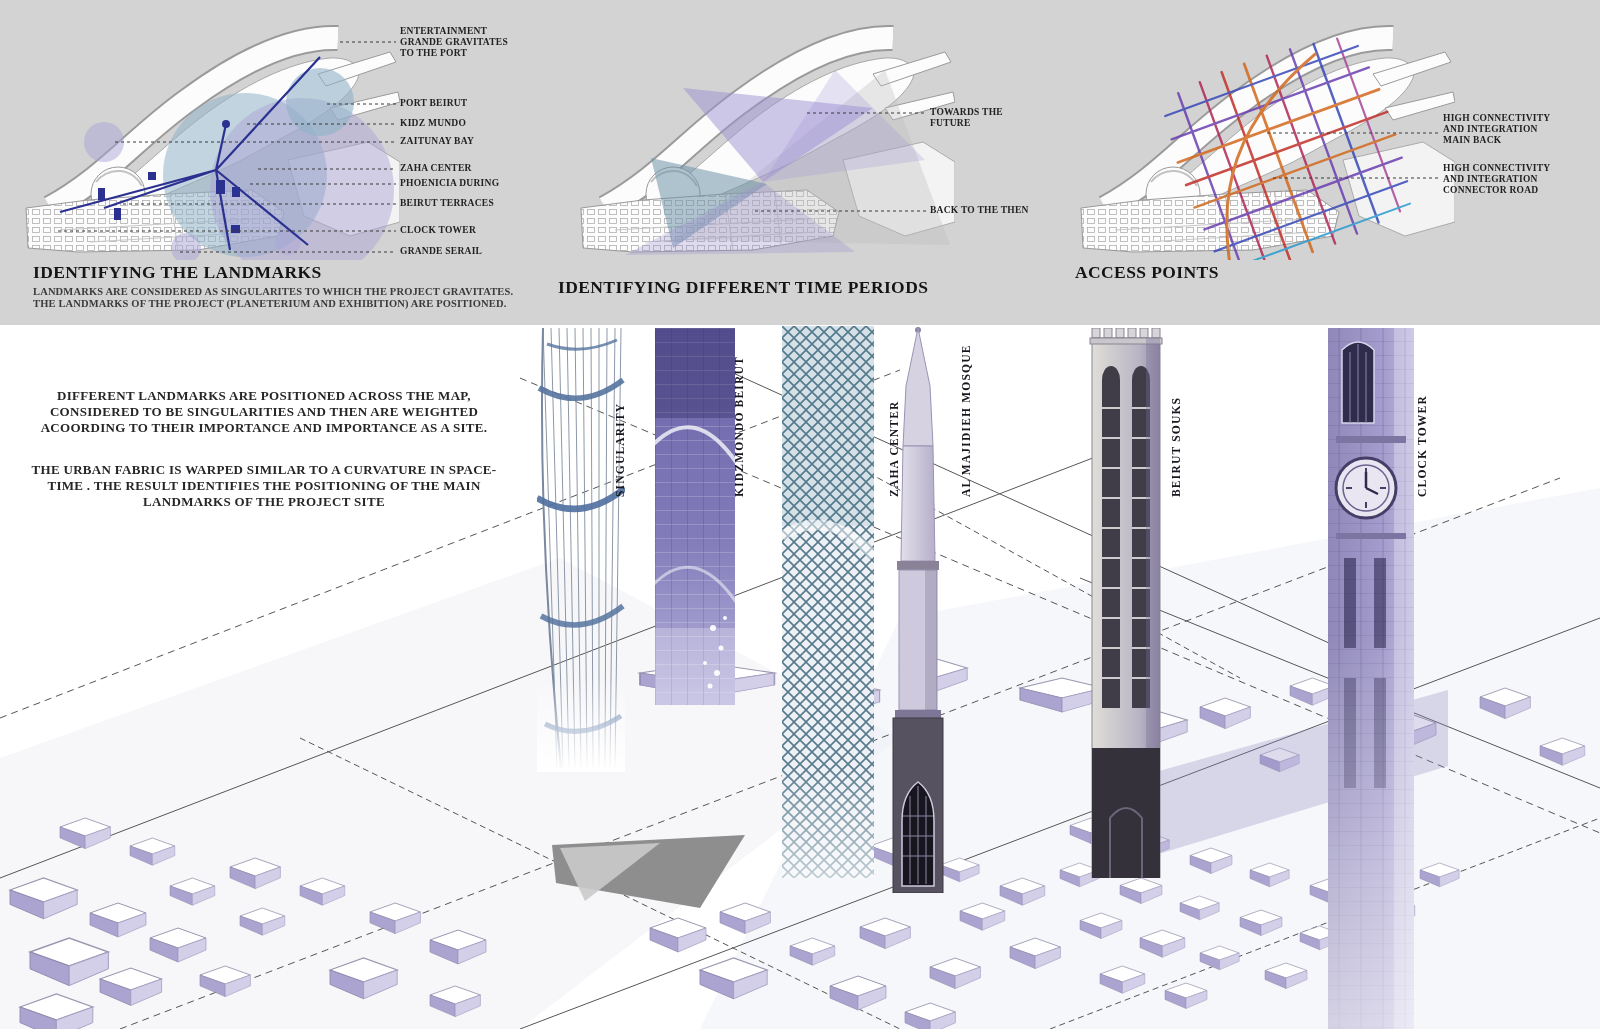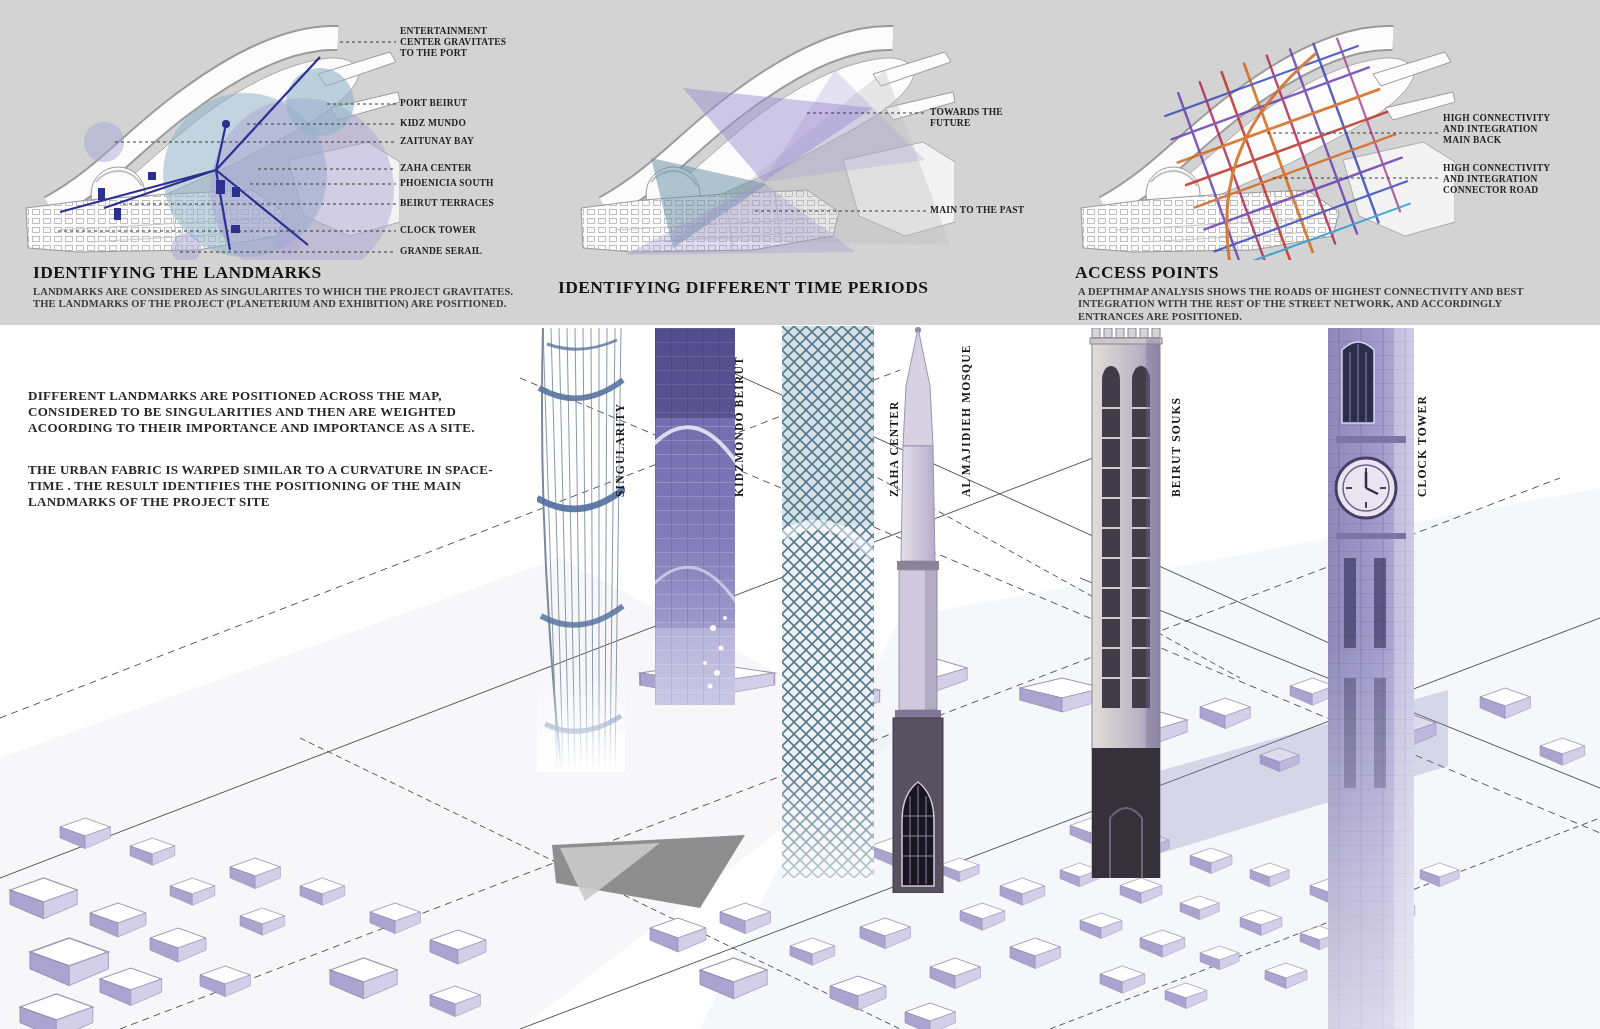--- a/index.html
+++ b/index.html
@@ -4,21 +4,21 @@
 <style>
   html,body{margin:0;padding:0;background:#fff;}
   .board{position:relative;width:1600px;height:1029px;background:#ffffff;overflow:hidden;
          font-family:"Liberation Serif",serif;color:#1d1d1d;}
   .band{position:absolute;left:0;top:0;width:1600px;height:325px;background:#d3d3d3;}
   .abs{position:absolute;}
   .heading{position:absolute;font-weight:700;font-size:17.5px;letter-spacing:.4px;color:#141414;white-space:nowrap;}
   .bodytxt{position:absolute;font-weight:700;font-size:10.5px;line-height:1.18;letter-spacing:.15px;color:#3a3a3a;}
   .maplbl{position:absolute;font-weight:700;font-size:9.5px;line-height:1.18;letter-spacing:.25px;color:#222;}
   .nowrap{white-space:nowrap;}
-  .para{position:absolute;font-weight:700;font-size:13px;line-height:1.22;letter-spacing:.3px;color:#262626;width:472px;}
+  .para{position:absolute;font-weight:700;font-size:13px;line-height:1.22;letter-spacing:.3px;color:#262626;width:472px;text-align:center;}
   .vlbl{position:absolute;writing-mode:vertical-rl;transform:rotate(180deg);font-weight:700;
         font-size:11.5px;letter-spacing:1.2px;color:#17171f;white-space:nowrap;width:15px;text-align:left;}
   svg{display:block;}
 </style>
 </head>
 <body>
 
 <div class="board">
 
   <svg width="0" height="0" style="position:absolute" aria-hidden="true">
@@ -141,41 +141,40 @@
   </svg>
 
   <svg class="abs" style="left:0;top:0" width="1600" height="325" viewBox="0 0 1600 325">
     <g stroke="#3a3a3a" stroke-width="1.1" stroke-dasharray="3 3">
       <path d="M340,42 H396 M327,104 H396 M247,124 H396 M115,142 H396 M258,169 H396 M250,184 H396 M123,204 H396 M58,231 H396 M180,252 H396"></path>
       <path d="M807,113 H926 M755,211 H926"></path>
       <path d="M1267,133 H1439 M1273,178 H1439"></path>
     </g>
   </svg>
 
-  <div class="maplbl" style="left:400px;top:26px;width:116px">ENTERTAINMENT CENTER GRAVITATES TO THE PORT</div>
+  <div class="maplbl" style="left:400px;top:26px;width:116px">ENTERTAINMENT GRANDE GRAVITATES TO THE PORT</div>
   <div class="maplbl nowrap" style="left:400px;top:98px">PORT BEIRUT</div>
   <div class="maplbl nowrap" style="left:400px;top:118px">KIDZ MUNDO</div>
   <div class="maplbl nowrap" style="left:400px;top:136px">ZAITUNAY BAY</div>
   <div class="maplbl nowrap" style="left:400px;top:163px">ZAHA CENTER</div>
-  <div class="maplbl nowrap" style="left:400px;top:178px">PHOENICIA SOUTH</div>
+  <div class="maplbl nowrap" style="left:400px;top:178px">PHOENICIA DURING</div>
   <div class="maplbl nowrap" style="left:400px;top:198px">BEIRUT TERRACES</div>
   <div class="maplbl nowrap" style="left:400px;top:225px">CLOCK TOWER</div>
   <div class="maplbl nowrap" style="left:400px;top:246px">GRANDE SERAIL</div>
 
   <div class="maplbl" style="left:930px;top:107px;width:80px">TOWARDS THE FUTURE</div>
-  <div class="maplbl nowrap" style="left:930px;top:205px">MAIN TO THE PAST</div>
+  <div class="maplbl nowrap" style="left:930px;top:205px">BACK TO THE THEN</div>
 
   <div class="maplbl" style="left:1443px;top:113px;width:118px">HIGH CONNECTIVITY AND INTEGRATION MAIN BACK</div>
   <div class="maplbl" style="left:1443px;top:163px;width:118px">HIGH CONNECTIVITY AND INTEGRATION CONNECTOR ROAD</div>
 
   <div class="heading" style="left:33px;top:262px">IDENTIFYING THE LANDMARKS</div>
   <div class="bodytxt" style="left:33px;top:286px;width:492px">LANDMARKS ARE CONSIDERED AS SINGULARITES TO WHICH THE PROJECT GRAVITATES. THE LANDMARKS OF THE PROJECT (PLANETERIUM AND EXHIBITION) ARE POSITIONED.</div>
   <div class="heading" style="left:558px;top:277px">IDENTIFYING DIFFERENT TIME PERIODS</div>
   <div class="heading" style="left:1075px;top:262px">ACCESS POINTS</div>
-  <div class="bodytxt" style="left:1078px;top:286px;width:478px">A DEPTHMAP ANALYSIS SHOWS THE ROADS OF HIGHEST CONNECTIVITY AND BEST INTEGRATION WITH THE REST OF THE STREET NETWORK, AND ACCORDINGLY ENTRANCES ARE POSITIONED.</div>
 
   <svg class="abs" style="left:0;top:318px" width="1600" height="711" viewBox="0 0 1600 711">
     <polygon points="0,440 560,240 900,420 520,711 0,711" fill="#f2f2f6" opacity="0.6"></polygon>
     <polygon points="900,300 1600,170 1600,711 700,711" fill="#eef0f6" opacity="0.55"></polygon>
     <g stroke="#565656" stroke-width="1" fill="none">
       <path d="M0,400 L900,52" stroke-dasharray="7 5"></path>
       <path d="M0,560 L1150,118"></path>
       <path d="M120,711 L1560,160" stroke-dasharray="7 5"></path>
       <path d="M520,711 L1600,300"></path>
       <path d="M1050,711 L1600,500" stroke-dasharray="6 4"></path>

